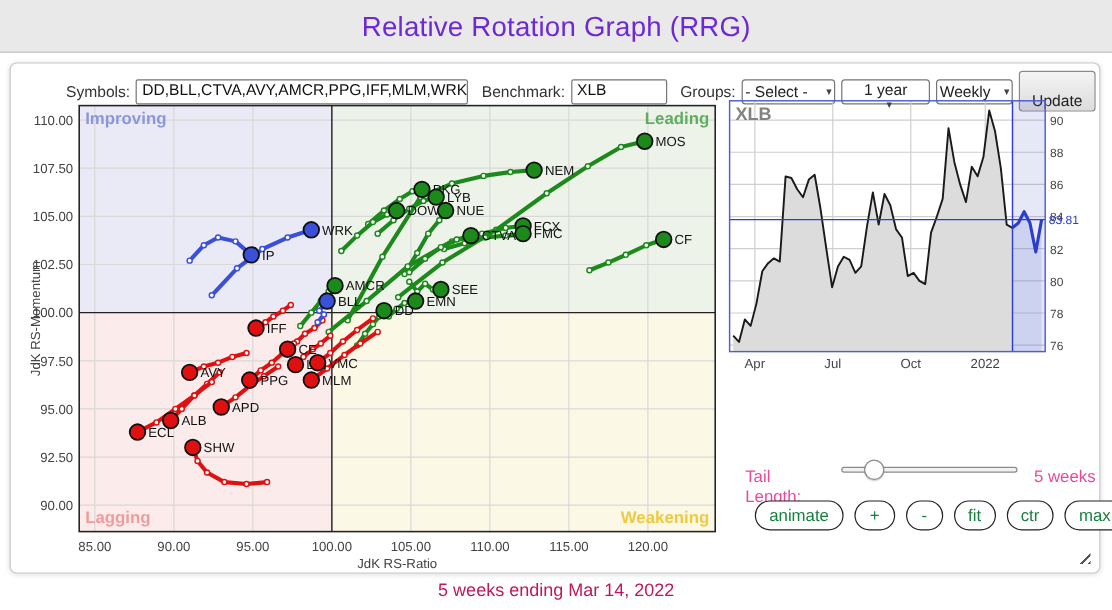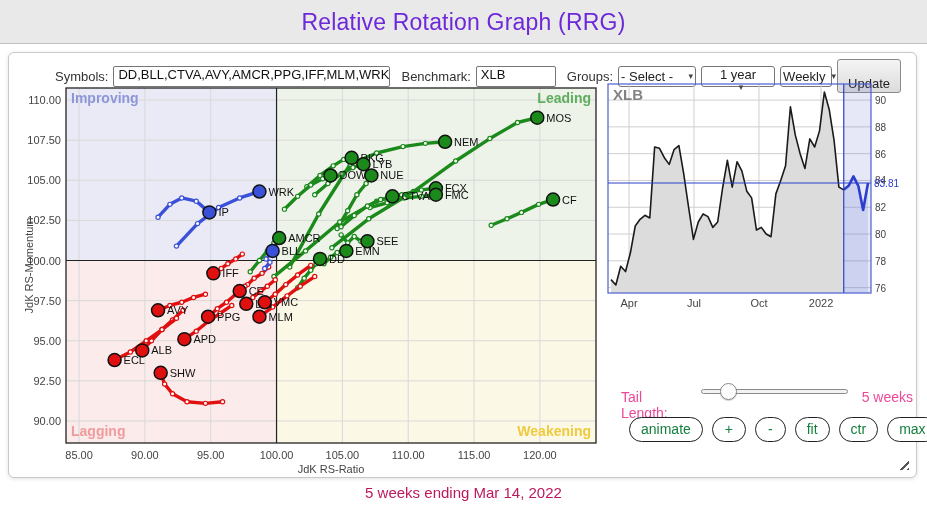--- a/index.html
+++ b/index.html
@@ -9,21 +9,21 @@
   .panel { position:absolute; left:8px; top:52px; width:909px; height:426px; background:#fff;
            border:1px solid #c9c9c9; border-radius:6px; box-shadow:0 1px 4px rgba(0,0,0,.12); }
   .toolbar { position:absolute; left:46px; top:6px; display:flex; align-items:center; gap:5px; font-size:13px; color:#333; }
   .toolbar label { margin-left:6px; }
   .tb-input { border:1px solid #767676; border-radius:2px; height:21px; font-size:13px; padding:0 4px;
               font-family:"Liberation Sans",sans-serif; color:#111; background:#fff; white-space:nowrap; overflow:hidden; }
   .sym { width:277px; } .bench { width:80px; }
   .select { border:1px solid #767676; border-radius:3px; height:21px; background:#fff; display:flex;
             align-items:center; justify-content:space-between; padding:0 2px; font-size:13px; color:#222; cursor:default; }
   .select .chev { font-size:9px; color:#444; margin-left:6px; }
-  .sel-groups { width:78px; } .sel-period { width:74px;flex-direction:column; } .sel-freq { width:52px; }
+  .sel-groups { width:78px; } .sel-period { width:74px;flex-direction:column; } .sel-freq { width:64px; }
   .update-btn { height:23px; padding:16px 10px; font-size:13px; color:#222; background:linear-gradient(#f4f4f4,#dcdcdc);
                 border:1px solid #8a8a8a; border-radius:3px; font-family:"Liberation Sans",sans-serif; }
   svg text { font-family:"Liberation Sans",sans-serif; }
   #rrg  { position:absolute; left:10px; top:28px; }
   #mini { position:absolute; left:594px; top:28px; }
   .tail-row { position:absolute; left:612px; top:336px; width:292px; display:flex; align-items:flex-start; font-size:14px; color:#ec4899; }
   .tail-track { position:relative; width:150px; height:5px; background:#f2f2f2; border:1px solid #8a8a8a; border-radius:3px; margin-left:10px; }
   .tail-thumb { position:absolute; left:18px; top:-7px; width:17px; height:17px; border-radius:50%;
                 background:#fdfdfd; border:1px solid #8a8a8a; box-shadow:0 1px 1px rgba(0,0,0,.2); }
   .tail-value { margin-left:14px; white-space:nowrap; }

